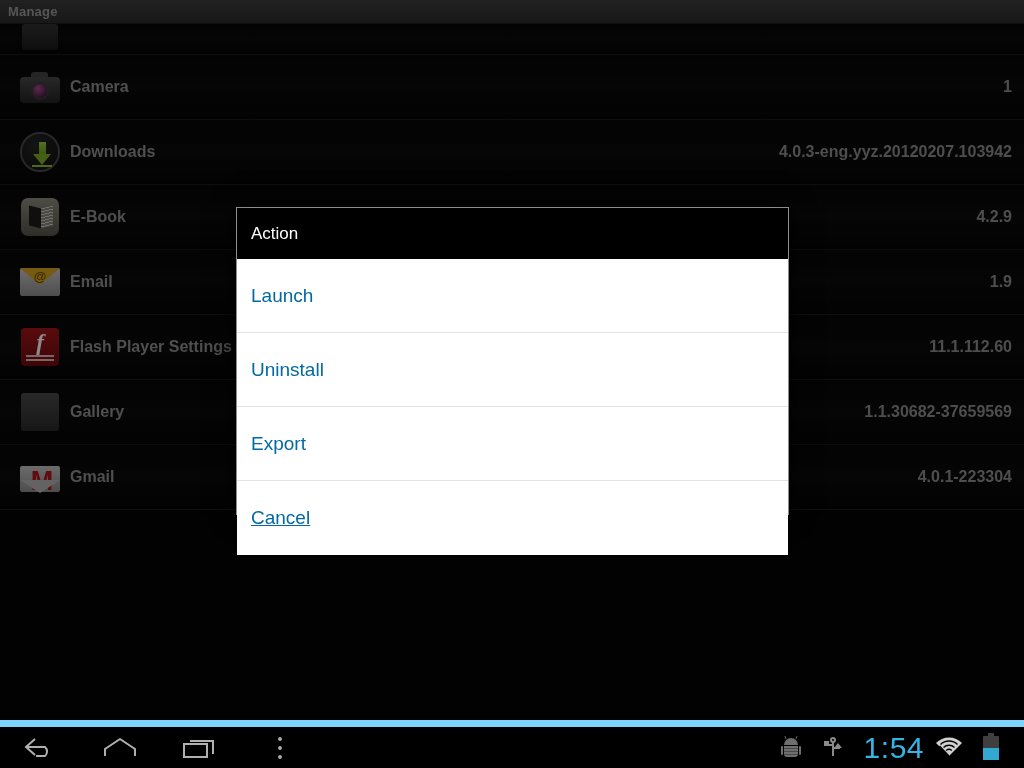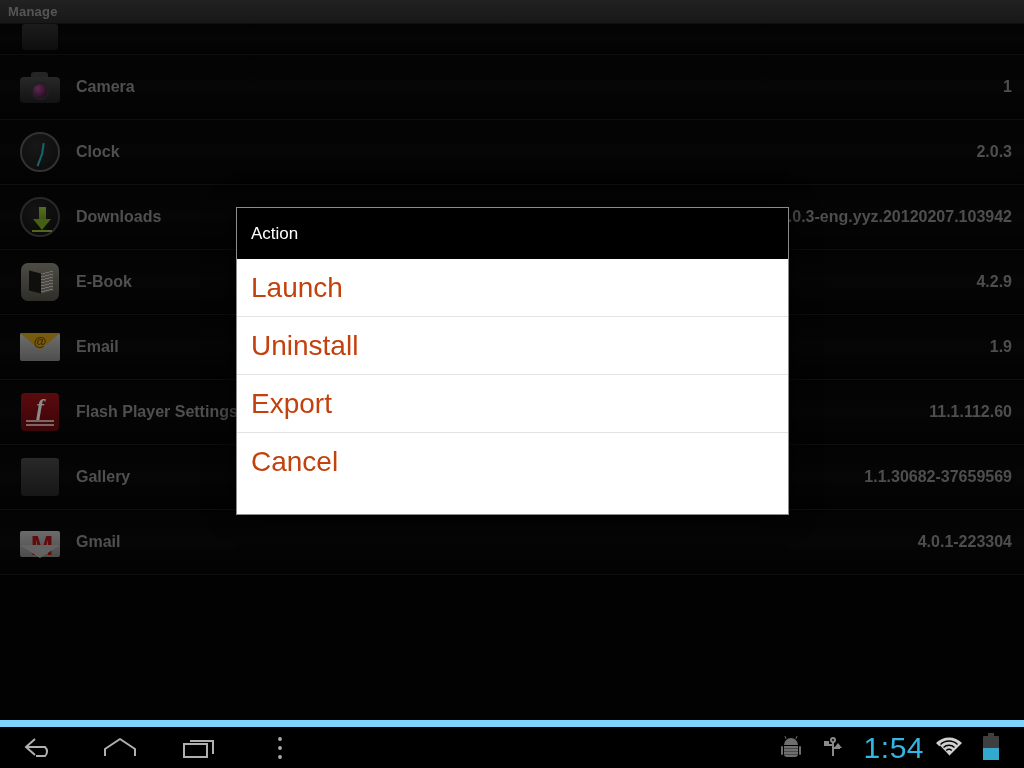--- a/index.html
+++ b/index.html
@@ -33,21 +33,21 @@
     display:flex; align-items:center;
     border-bottom:1px solid #1b1b1b;
     background:linear-gradient(to bottom,#070707 0%,#0b0b0b 50%,#050505 100%);
   }
   .row.partial{ height:31px; border-bottom:1px solid #1b1b1b; align-items:flex-end; }
   .row .icon-wrap{
     width:56px; min-width:56px; height:48px; margin-left:12px;
     display:flex; align-items:center; justify-content:center;
   }
   .row .label{
-    color:#909090; font-size:16px; font-weight:bold; margin-left:8px;
+    color:#909090; font-size:16px; font-weight:bold; margin-left:2px;
     white-space:nowrap;
   }
   .row .version{
     margin-left:auto; margin-right:12px;
     color:#8e8e8e; font-size:16px; font-weight:bold; white-space:nowrap;
   }
   .row.partial .icon-wrap{ height:30px; align-items:flex-start; overflow:hidden; }
 
   
   .ic{ position:relative; width:44px; height:44px; }
@@ -139,25 +139,25 @@
     position:absolute; left:236px; top:207px; width:553px; height:308px;
     border:1px solid #8c8c8c; background:#fff;
     box-shadow:0 0 24px rgba(0,0,0,0.85);
   }
   #action-dialog .dlg-title{
     height:51px; background:#000; color:#fff;
     display:flex; align-items:center; padding-left:14px;
     font-size:17px;
   }
   #action-dialog .opt{
-    height:58px; display:flex; align-items:center; padding-left:14px;
-    color:#c2410c; font-size:28px; background:#fff;
+    height:74px; display:flex; align-items:center; padding-left:14px;
+    color:#0369a1; font-size:19px; background:#fff;
     border-bottom:1px solid #e3e3e3;
   }
-  #action-dialog .opt:last-child{ border-bottom:none; }
+  #action-dialog .opt:last-child{ border-bottom:none;text-decoration:underline; }
 
   
   #nav-bar{
     position:absolute; left:0; bottom:0; width:1024px; height:48px;
     background:#000; border-top:7px solid #7dd3fc;
     display:flex; align-items:center;
   }
   .nav-btn{ width:80px; height:48px; display:flex; align-items:center; justify-content:center; }
   .sysicons{ margin-left:auto; display:flex; align-items:center; padding-right:12px; gap:0px; }
   .sysicon{ width:42px; height:48px; display:flex; align-items:center; justify-content:center; }
@@ -216,32 +216,20 @@
           <div class="cam-body"></div>
           <div class="cam-lens"></div>
         </div>
       </div>
       <div class="label">Camera</div>
       <div class="version">1</div>
     </div>
     <div class="row">
       <div class="icon-wrap">
         <div class="ic">
-          <div class="clk">
-            <div class="h"></div>
-            <div class="m"></div>
-          </div>
-        </div>
-      </div>
-      <div class="label">Clock</div>
-      <div class="version">2.0.3</div>
-    </div>
-    <div class="row">
-      <div class="icon-wrap">
-        <div class="ic">
           <div class="dl">
             <div class="shaft"></div>
             <div class="head"></div>
             <div class="bar"></div>
           </div>
         </div>
       </div>
       <div class="label">Downloads</div>
       <div class="version">4.0.3-eng.yyz.20120207.103942</div>
     </div>

